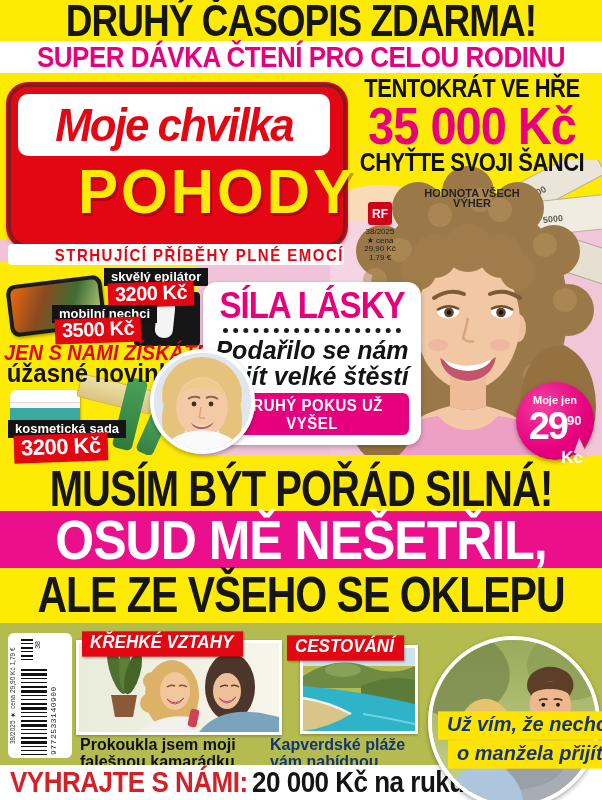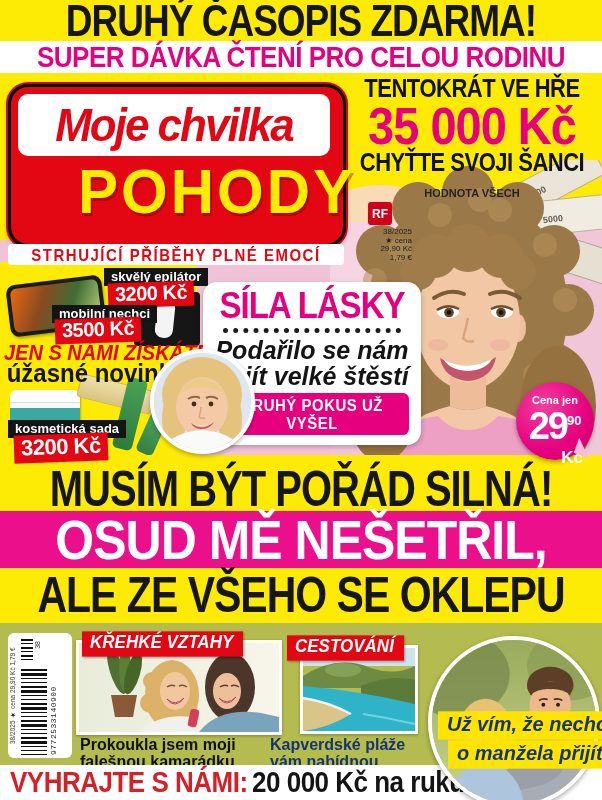--- a/index.html
+++ b/index.html
@@ -14,39 +14,39 @@
   .strip-top{left:0;top:0;width:602px;height:41px;background:#fdea05;}
   .banner1-text{font-size:37px;font-weight:bold;color:#161616;letter-spacing:-1px;transform:scaleY(1.22);}
   .strip-sub{left:0;top:41px;width:602px;height:32px;background:#fff;}
   .banner2-text{font-size:26px;font-weight:bold;color:#e6007e;letter-spacing:-0.5px;transform:scaleY(1.12);}
 
   .zone-yellow{left:0;top:73px;width:602px;height:167px;background:#fdea05;}
   .zone-pink{left:0;top:240px;width:602px;height:215px;background:#f1c3d8;}
   .panel-products{left:0;top:262px;width:197px;height:193px;background:#fdea05;border-radius:0 6px 0 0;}
 
   
-  .logo-box{left:8px;top:84px;width:332px;height:157px;background:#e30613;border:3px solid #000000;
+  .logo-box{left:8px;top:84px;width:332px;height:157px;background:#e30613;border:3px solid #7f1d1d;
             border-radius:20px;box-shadow:0 0 0 2px #d00510,0 3px 5px rgba(0,0,0,.35);z-index:2;}
   .logo-white{position:absolute;left:7px;top:7px;width:312px;height:62px;background:#fff;border-radius:10px;
               display:flex;align-items:center;justify-content:center;}
   .logo-script{font-size:44px;font-weight:bold;font-style:italic;color:#e30613;letter-spacing:-2px;transform:scaleY(1.05);}
   .logo-main-wrap{position:absolute;left:0;top:70px;width:326px;text-align:center;padding-left:43px;}
   .logo-main{font-size:60px;font-weight:bold;color:#fdea05;letter-spacing:3px;transform:scaleY(1.05);
              text-shadow:2px 3px 0 rgba(90,0,0,.35);}
-  .tagline-strip{left:8px;top:244px;width:336px;height:21px;background:#fff;border-radius:4px;z-index:2;}
+  .tagline-strip{left:8px;top:244px;width:336px;height:21px;background:#fff;border-radius:4px;z-index:2;justify-content:flex-end;}
   .tagline-text{font-size:15px;font-weight:bold;color:#e30613;letter-spacing:1.5px;transform:scaleY(1.1);}
 
   
   .contest{left:344px;top:76px;width:256px;text-align:center;z-index:2;}
   .contest-intro,.contest-call{font-size:22px;font-weight:bold;color:#111;transform:scaleY(1.2);letter-spacing:-0.5px;}
   .contest-amount{font-size:47px;font-weight:bold;color:#e6007e;letter-spacing:-1px;line-height:48px;transform:scaleY(1.1);}
   .contest-note{font-size:11px;font-weight:bold;color:#222;line-height:10px;margin-top:12px;}
   .pub-logo{left:368px;top:202px;width:24px;height:23px;background:#d0021b;border-radius:3px;color:#fff;
             font-size:12px;font-weight:bold;z-index:2;}
-  .issue-info{left:348px;top:228px;width:64px;text-align:right;font-size:8px;line-height:8.5px;color:#222;z-index:2;}
+  .issue-info{left:348px;top:228px;width:64px;text-align:center;font-size:8px;line-height:8.5px;color:#222;z-index:2;}
 
   
   .photo-main{left:330px;top:160px;width:272px;height:295px;z-index:1;}
 
   
   .label-black{background:#141414;color:#fff;font-weight:bold;font-size:13px;padding:1px 7px 2px;white-space:nowrap;z-index:3;}
   .label-red{background:#e30613;color:#fff;font-weight:bold;font-size:20px;padding:0 7px 2px;white-space:nowrap;z-index:3;
              transform:rotate(-2deg);letter-spacing:-0.5px;}
   .promo-line1{left:4px;top:341px;width:192px;text-align:center;color:#e30613;font-weight:bold;font-style:italic;
                font-size:20px;transform:scaleY(1.1);white-space:nowrap;z-index:3;}
@@ -168,20 +168,21 @@
   <div class="abs tagline-strip flexc">
     <span class="tagline-text sy nowrap">STRHUJÍCÍ PŘÍBĚHY PLNÉ EMOCÍ</span>
   </div>
 
   <div class="abs contest">
     <div class="contest-intro sy nowrap">TENTOKRÁT VE HŘE</div>
     <div class="contest-amount sy nowrap">35 000 Kč</div>
     <div class="contest-call sy nowrap">CHYŤTE SVOJI ŠANCI</div>
     <div class="contest-note">
       <div>HODNOTA VŠECH</div>
+      <div>VÝHER</div>
     </div>
   </div>
   <div class="abs pub-logo flexc">
     <span>RF</span>
   </div>
   <div class="abs issue-info">
     <div>38/2025</div>
     <div>★ cena</div>
     <div>29,90 Kč</div>
     <div>1,79 €</div>
@@ -314,21 +315,21 @@
       <circle cx="40" cy="51" r="2.4" fill="#42301e"></circle>
         <circle cx="57" cy="51" r="2.4" fill="#42301e"></circle>
       <path d="M47 54 Q46 62 45 64 Q47 66 51 65" stroke="#d9a67c" stroke-width="1.5" fill="none"></path>
       <path d="M37 70 Q48 79 60 69 Q56 76 48 76 Q40 76 37 70 Z" fill="#b4566a"></path>
       <path d="M39 70 Q48 75 58 70 Q53 73 48 73 Q43 73 39 70 Z" fill="#fff"></path>
       <path d="M8 97 Q18 79 48 77 Q78 79 88 97 Z" fill="#fafafa"></path>
     </svg>
   </div>
 
   <div class="abs sticker">
-    <div class="sticker-label">Cena jen</div>
+    <div class="sticker-label">Moje jen</div>
     <div class="sticker-row">
       <span class="sticker-value">29</span><span class="sticker-dec">90</span>
       <span class="sticker-cur">Kč</span>
     </div>
   </div>
 
   <div class="abs hl1 flexc">
     <span class="sy nowrap">MUSÍM BÝT POŘÁD SILNÁ!</span>
   </div>
   <div class="abs hl2 flexc">

